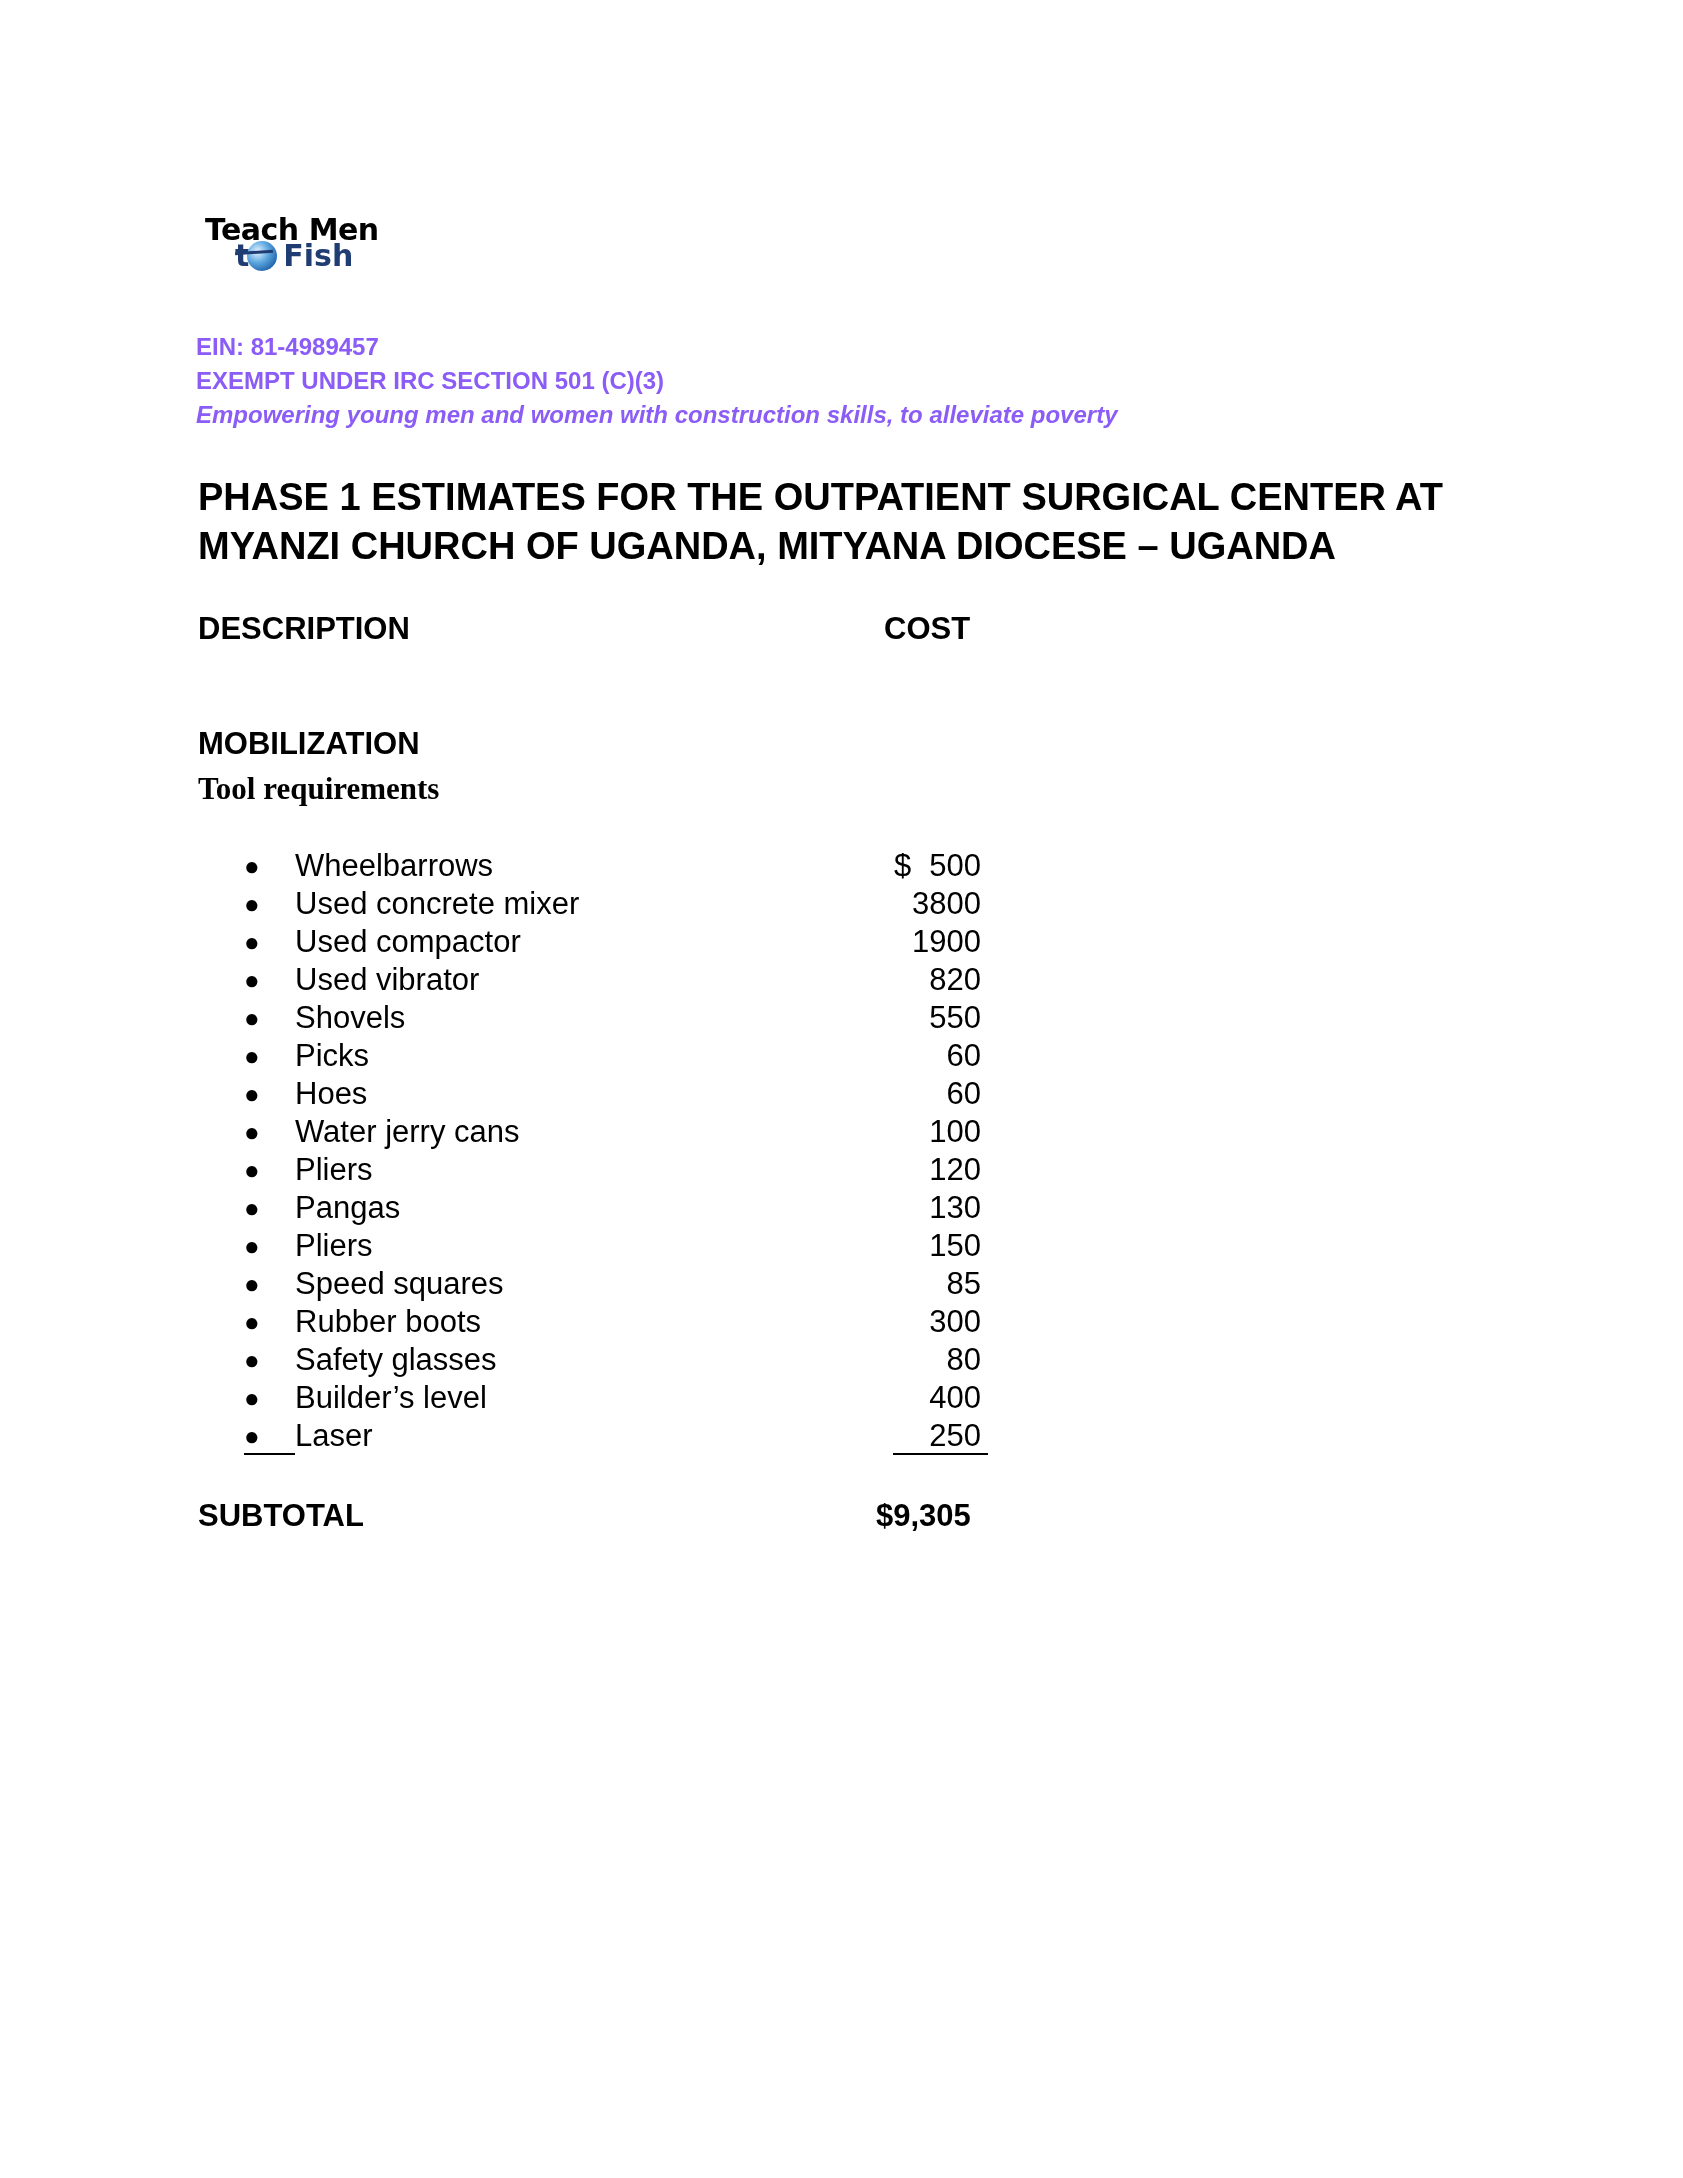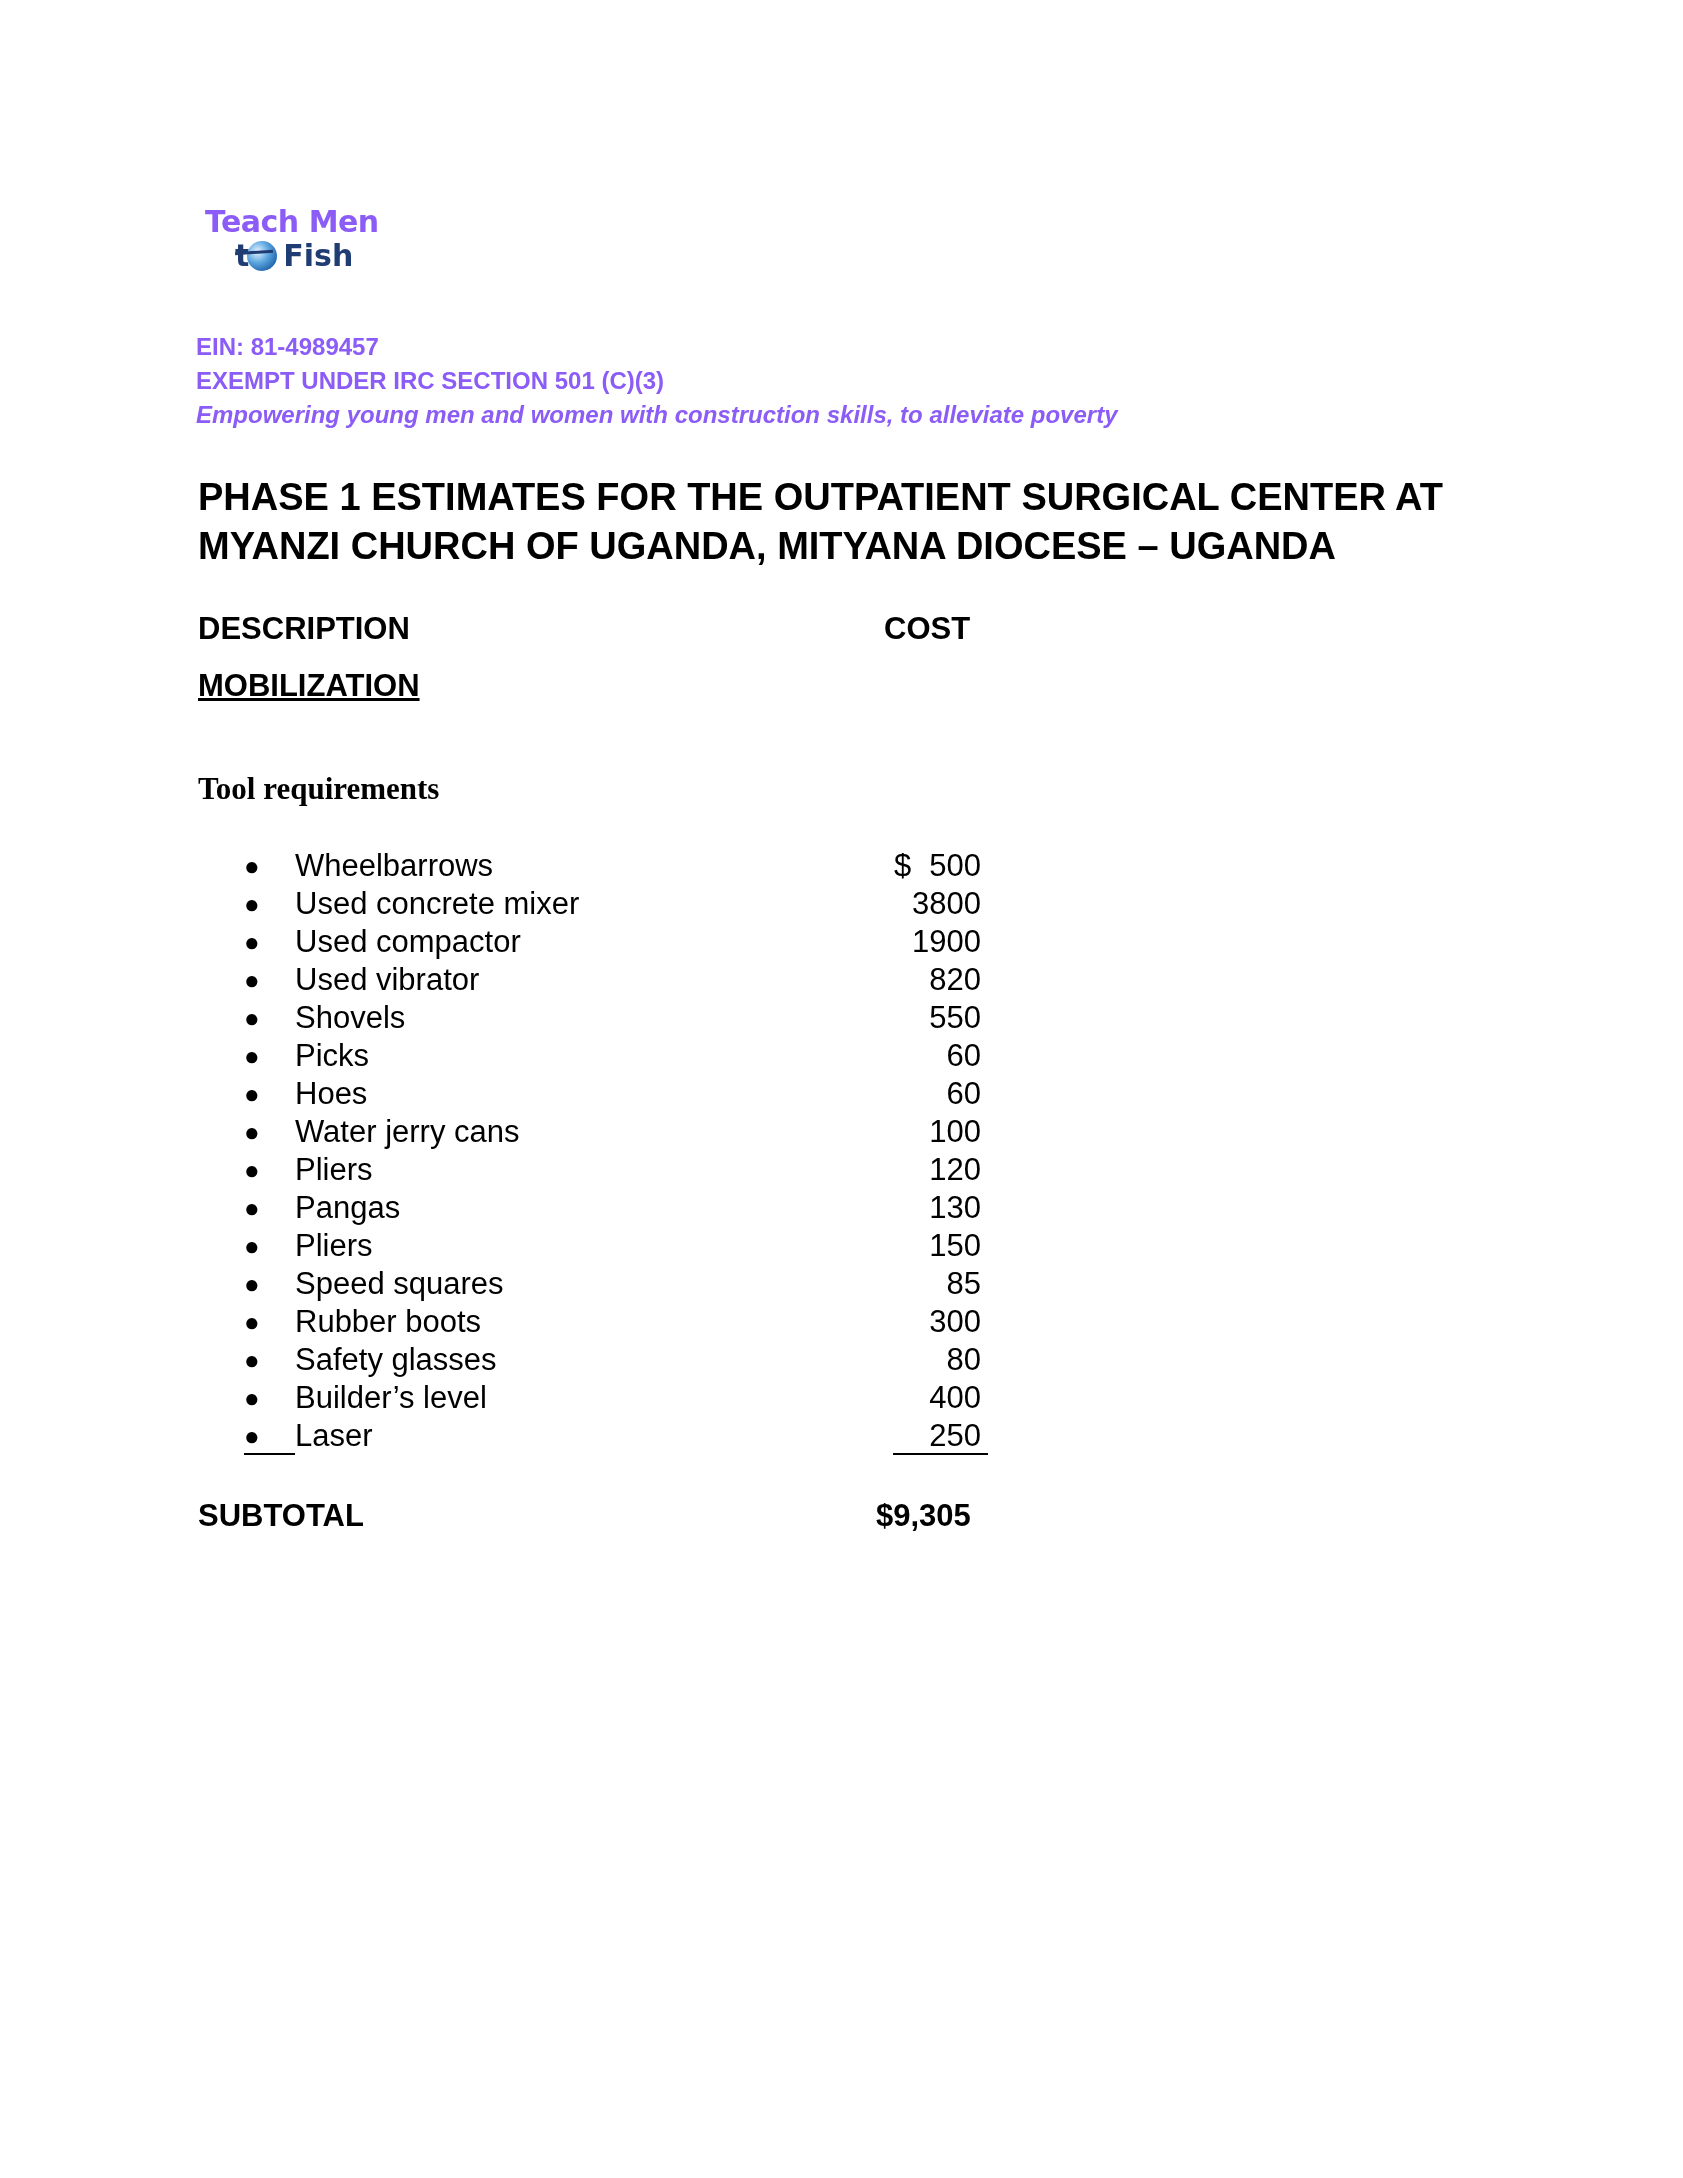--- a/index.html
+++ b/index.html
@@ -1,18 +1,18 @@
 <!DOCTYPE html>
 <html><head>
 <meta charset="utf-8">
 <style>
   html, body { margin: 0; padding: 0; background: #ffffff; }
   body { width: 1683px; height: 2178px; position: relative; overflow: hidden; font-family: "Liberation Sans", sans-serif; color: #000; }
   .logo { position: absolute; left: 203px; top: 200px; width: 198px; height: 89px; }
-  .logo-line1 { position: absolute; left: 2px; top: 4px; font-family: "DejaVu Sans", sans-serif; font-weight: bold; font-size: 30px; color: #8b5cf6; letter-spacing: -0.5px; white-space: nowrap; }
+  .logo-line1 { position: absolute; left: 2px; top: 12px; font-family: "DejaVu Sans", sans-serif; font-weight: bold; font-size: 30px; color: #000000; letter-spacing: -0.5px; white-space: nowrap; }
   .logo-line2 { position: absolute; left: 32px; top: 38px; font-family: "DejaVu Sans", sans-serif; font-weight: bold; font-size: 30px; color: #1f3d73; white-space: nowrap; display: flex; align-items: center; }
   .globe { display: inline-block; width: 30px; height: 30px; border-radius: 50%; background: radial-gradient(circle at 35% 35%, #e6f3ff 0%, #5fa8e0 40%, #1a5fa8 80%, #0d3f7a 100%); margin: 0 6px 0 -2px; position: relative; }
   .globe::after { content: ""; position: absolute; left: -12px; top: 10px; width: 38px; height: 3px; background: #1f3d73; transform: rotate(-4deg); }
   .org { position: absolute; left: 196px; top: 330px; color: #8b5cf6; font-weight: bold; font-size: 24px; line-height: 34px; }
   .org .tagline { font-style: italic; }
   .title { position: absolute; left: 198px; top: 473px; font-weight: bold; font-size: 38px; line-height: 49px; width: 1307px; }
   .colhead { position: absolute; top: 611px; font-weight: bold; font-size: 31px; text-decoration-thickness: 2px; text-underline-offset: 5px; }
   .section { position: absolute; left: 198px; font-weight: bold; font-size: 31px; }
   .items { position: absolute; left: 244px; top: 847px; width: 752px; }
   .item { position: relative; height: 38px; font-size: 31px; line-height: 38px; }
@@ -44,21 +44,21 @@
 </div>
 
 <div class="title">
   <div>PHASE 1 ESTIMATES FOR THE OUTPATIENT SURGICAL CENTER AT</div>
   <div>MYANZI CHURCH OF UGANDA, MITYANA DIOCESE – UGANDA</div>
 </div>
 
 <div class="colhead" style="left:198px;">DESCRIPTION</div>
 <div class="colhead" style="left:884px;">COST</div>
 
-<div class="section" style="top:668px;text-decoration:underline;">MOBILIZATION</div>
+<div class="section" style="top:726px;">MOBILIZATION</div>
 <div class="section" style="top:771px;font-family:Liberation Serif, serif;">Tool requirements</div>
 
 <div class="items">
   <div class="item">
       <span class="bullet">●</span>
       <span class="desc">Wheelbarrows</span>
       <span class="cost"><span class="cur">$</span><span>500</span></span>
     </div>
   <div class="item">
       <span class="bullet">●</span>

